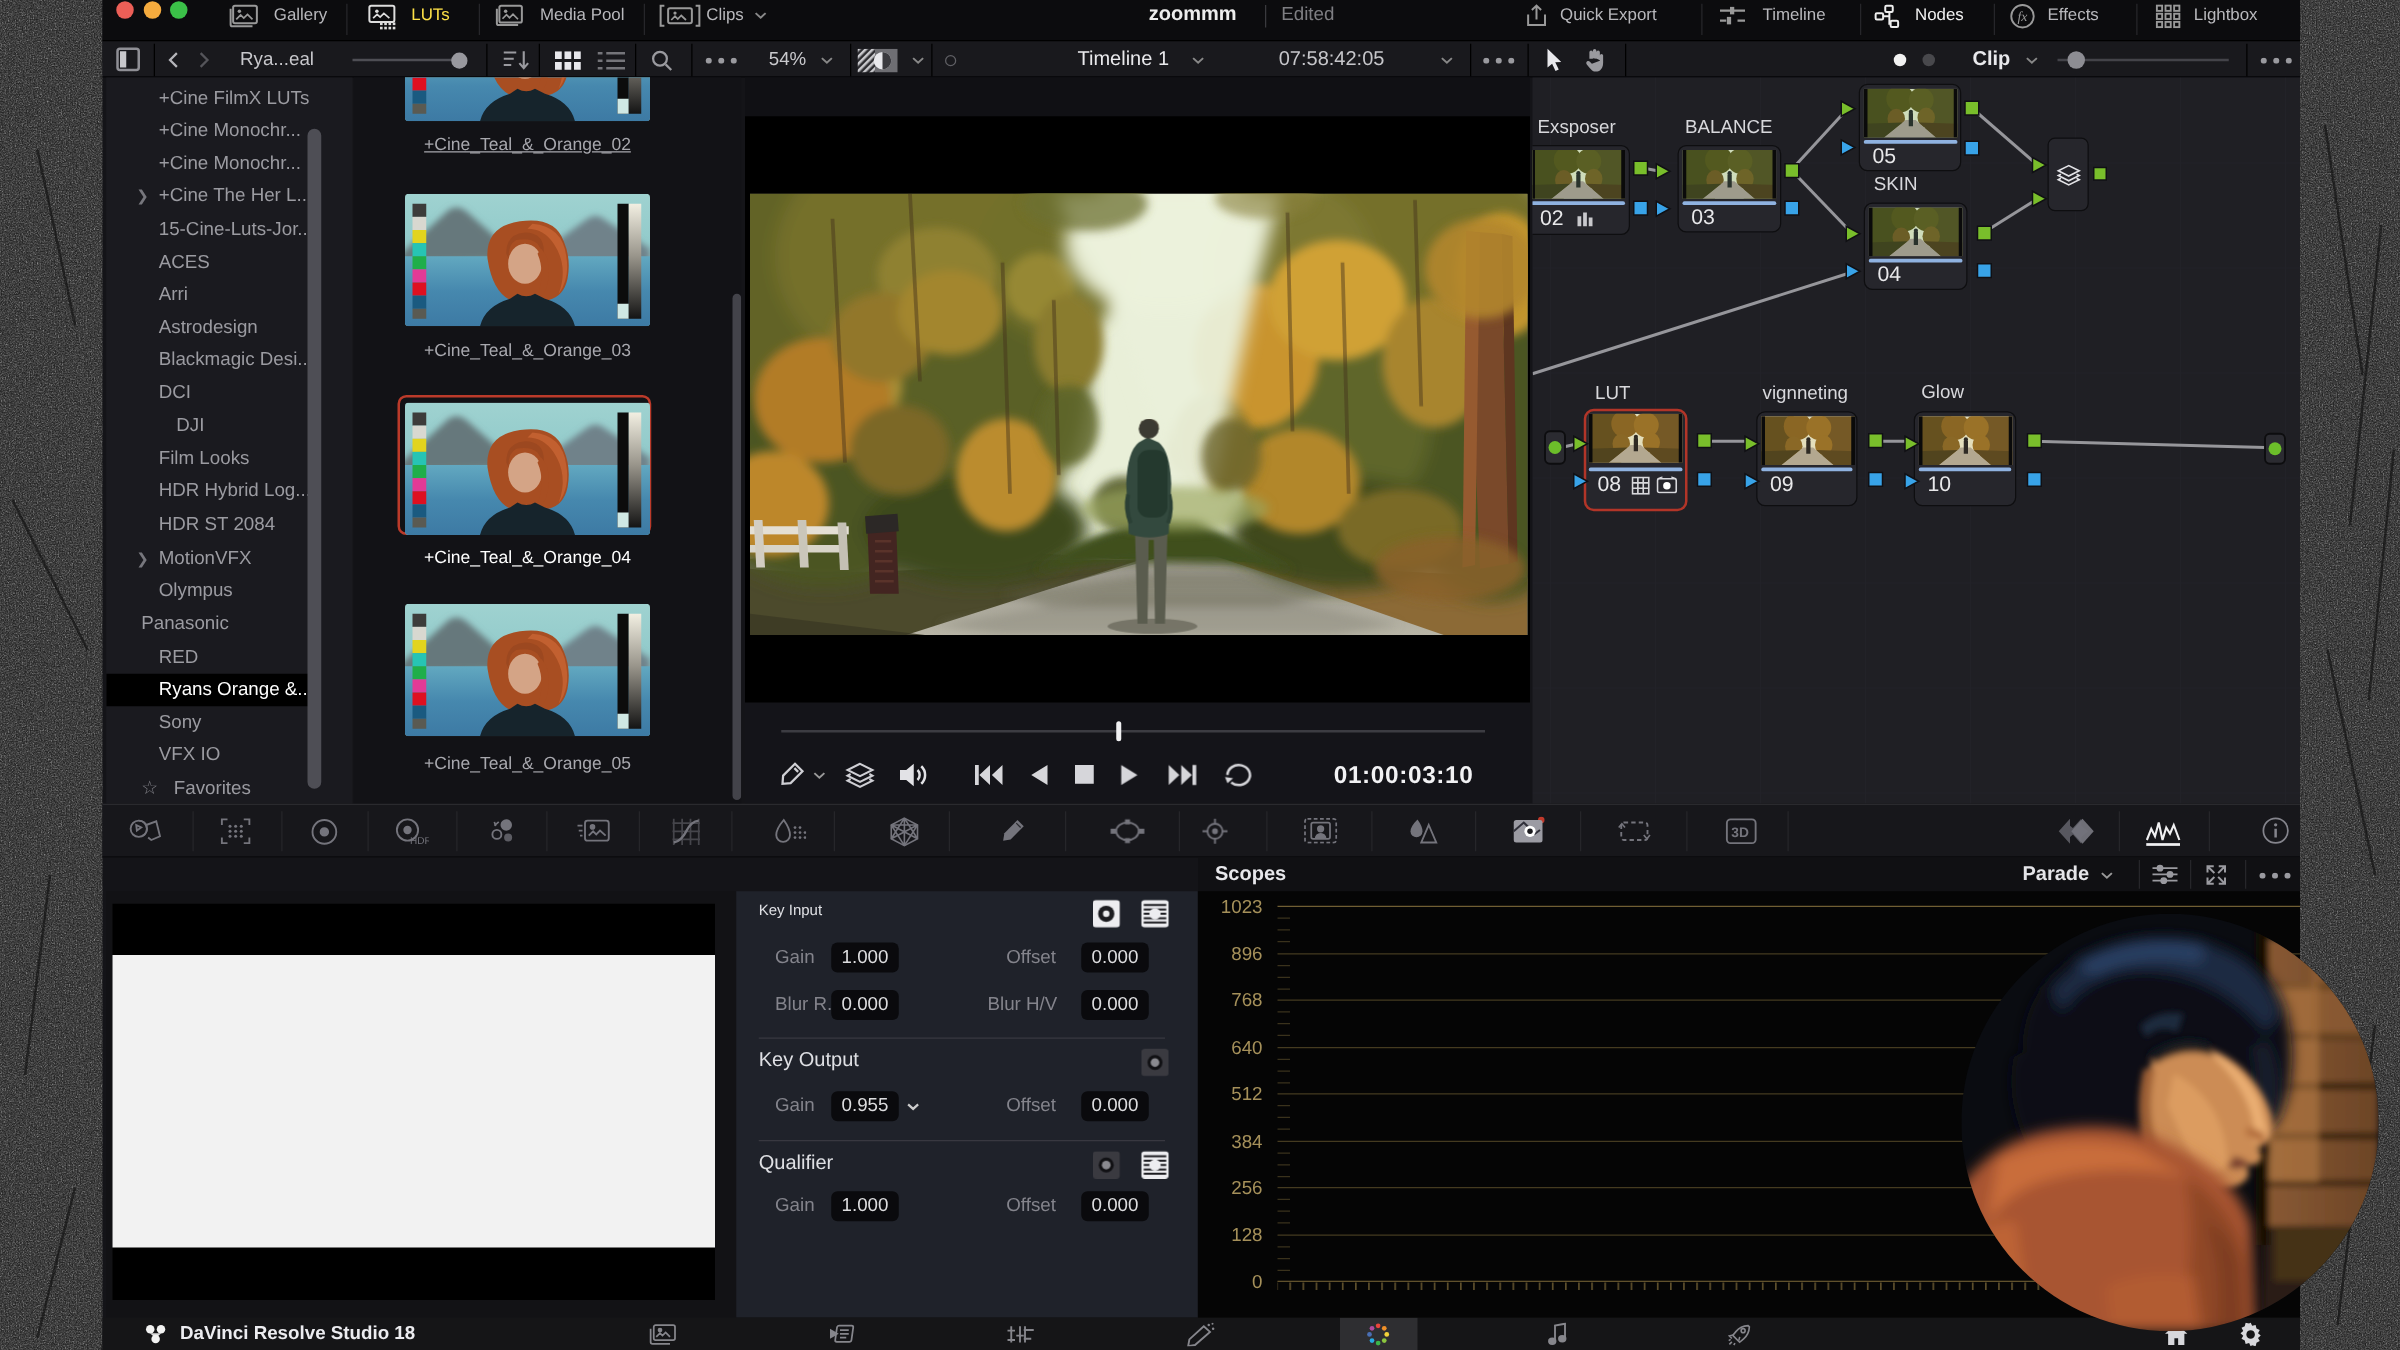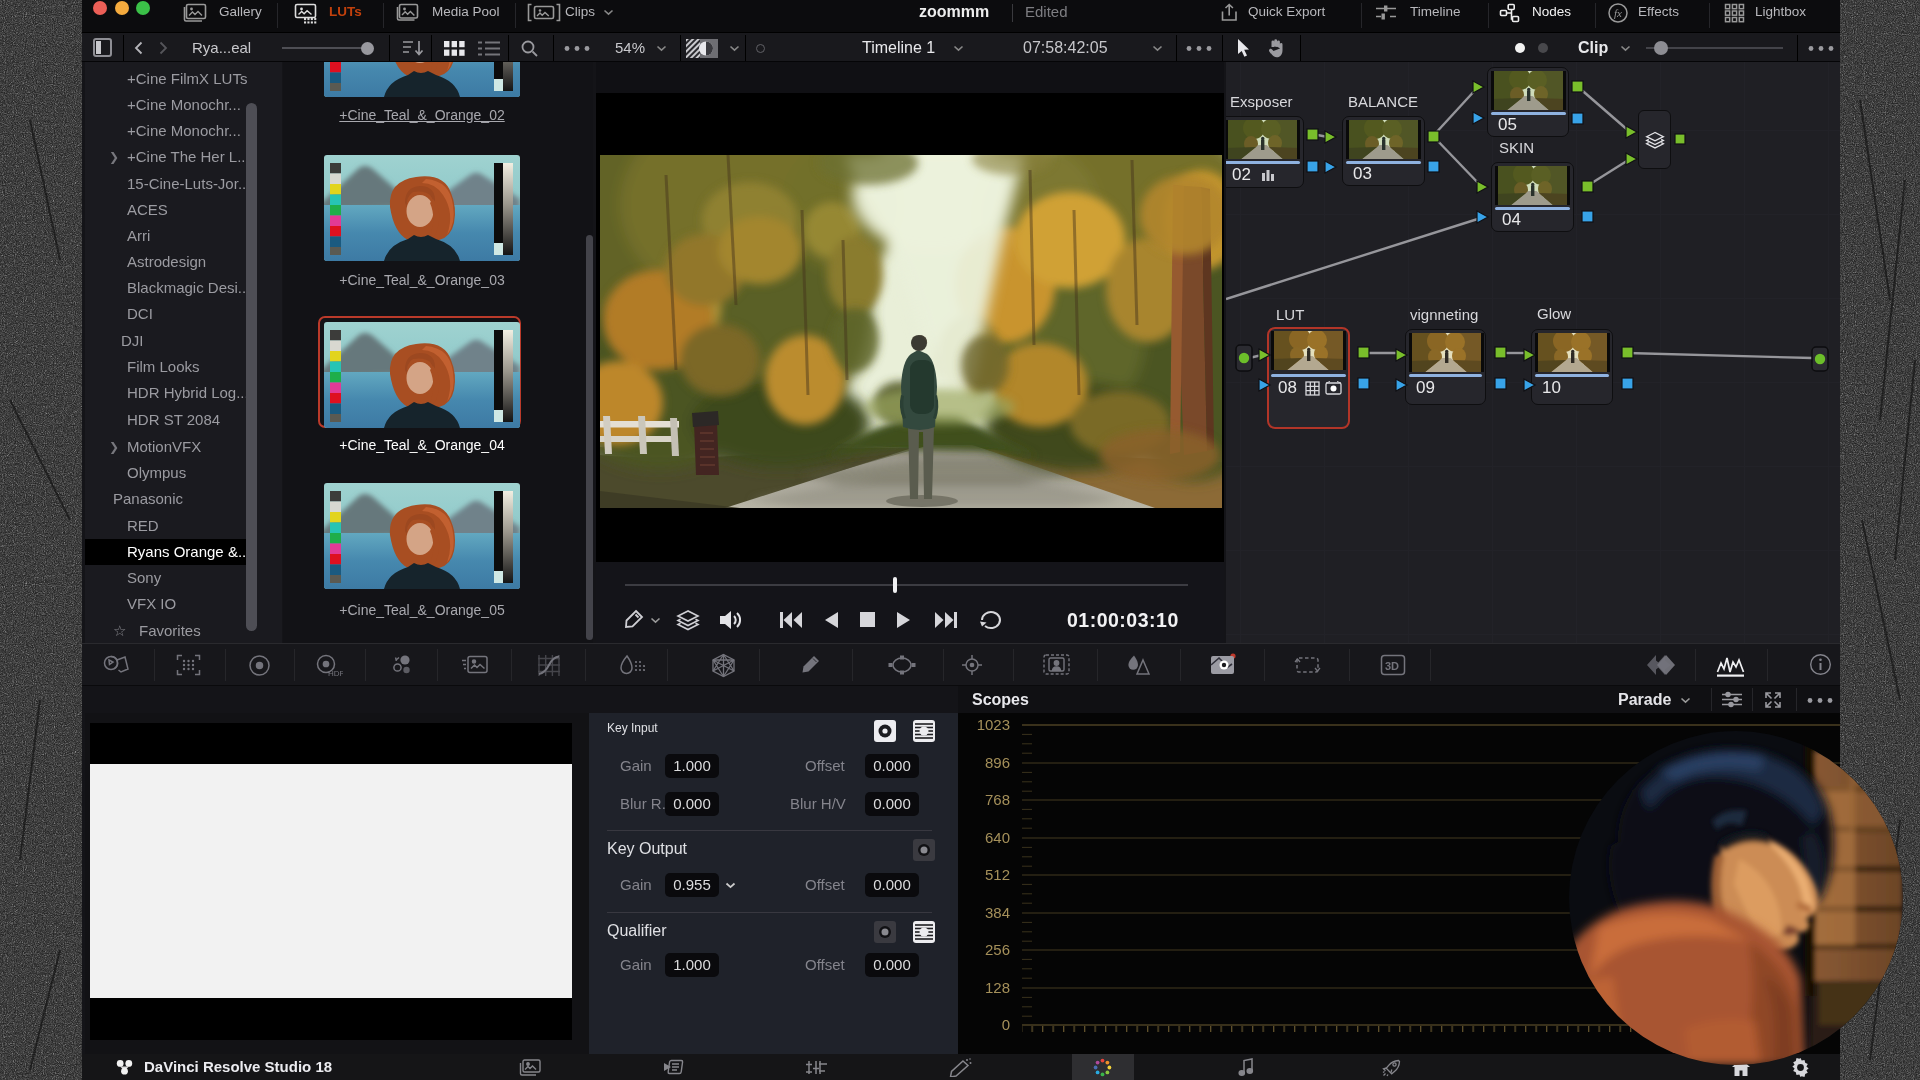--- a/index.html
+++ b/index.html
@@ -92,21 +92,21 @@
             <rect x="12" y="16" width="2.1" height="2.1"></rect>
             <rect x="15.4" y="16" width="2.1" height="2.1"></rect>
             <rect x="18.8" y="16" width="2.1" height="2.1"></rect>
             <rect x="22.2" y="16" width="2.1" height="2.1"></rect>
             <rect x="12" y="19.4" width="2.1" height="2.1"></rect>
             <rect x="15.4" y="19.4" width="2.1" height="2.1"></rect>
             <rect x="18.8" y="19.4" width="2.1" height="2.1"></rect>
             <rect x="22.2" y="19.4" width="2.1" height="2.1"></rect>
           </g>
       </svg>
-      <div class="tbtxt" style="left:247px;color:#c2410c;font-weight:bold;">LUTs</div>
+      <div class="tbtxt" style="left:247px;color:#fde047;font-weight:normal;">LUTs</div>
       <div class="tbdiv" style="left:301px;"></div>
 
       <svg class="abs" style="left:312px;top:2px" width="26" height="21" viewBox="0 0 26 21" fill="none" stroke="#999" stroke-width="1.6">
         <rect x="5.5" y="2.5" width="18" height="13.5" rx="1.5"></rect>
           <path d="M3.5 5 v11.5 a1.5 1.5 0 0 0 1.5 1.5 h15.5"></path>
         <circle cx="10.5" cy="7" r="1.4" fill="#999" stroke="none"></circle>
           <path d="M8 13l3.2-3.2 2.4 2.4 2.8-2.8 4 4" stroke-width="1.4"></path>
       </svg>
       <div class="tbtxt" style="left:350px;">Media Pool</div>
       <div class="tbdiv" style="left:433px;"></div>
@@ -278,21 +278,21 @@
       <div class="lrow" style="top:4px;"><span style="margin-left:42px">+Cine FilmX LUTs</span></div>
       <div class="lrow" style="top:30px;"><span style="margin-left:42px">+Cine Monochr...</span></div>
       <div class="lrow" style="top:56px;"><span style="margin-left:42px">+Cine Monochr...</span></div>
       <div class="lrow" style="top:82px;"><span style="position:absolute;left:24px;color:#77777d;font-size:12px;">❯</span><span style="margin-left:42px">+Cine The Her L...</span></div>
       <div class="lrow" style="top:109px;"><span style="margin-left:42px">15-Cine-Luts-Jor...</span></div>
       <div class="lrow" style="top:135px;"><span style="margin-left:42px">ACES</span></div>
       <div class="lrow" style="top:161px;"><span style="margin-left:42px">Arri</span></div>
       <div class="lrow" style="top:187px;"><span style="margin-left:42px">Astrodesign</span></div>
       <div class="lrow" style="top:213px;"><span style="margin-left:42px">Blackmagic Desi...</span></div>
       <div class="lrow" style="top:239px;"><span style="margin-left:42px">DCI</span></div>
-      <div class="lrow" style="top:266px;"><span style="margin-left:36px">DJI</span></div>
+      <div class="lrow" style="top:266px;"><span style="margin-left:56px">DJI</span></div>
       <div class="lrow" style="top:292px;"><span style="margin-left:42px">Film Looks</span></div>
       <div class="lrow" style="top:318px;"><span style="margin-left:42px">HDR Hybrid Log...</span></div>
       <div class="lrow" style="top:345px;"><span style="margin-left:42px">HDR ST 2084</span></div>
       <div class="lrow" style="top:372px;"><span style="position:absolute;left:24px;color:#77777d;font-size:12px;">❯</span><span style="margin-left:42px">MotionVFX</span></div>
       <div class="lrow" style="top:398px;"><span style="margin-left:42px">Olympus</span></div>
       <div class="lrow" style="top:424px;"><span style="margin-left:28px">Panasonic</span></div>
       <div class="lrow" style="top:451px;"><span style="margin-left:42px">RED</span></div>
       <div class="lrow" style="top:477px;width:163px;background:#000;color:#fff;"><span style="margin-left:42px">Ryans Orange &amp;...</span></div>
       <div class="lrow" style="top:503px;"><span style="margin-left:42px">Sony</span></div>
       <div class="lrow" style="top:529px;"><span style="margin-left:42px">VFX IO</span></div>
@@ -606,21 +606,21 @@
             <use href="#nt1"></use>
           </svg>
         <div style="position:absolute;left:3px;top:44px;width:75px;height:2.5px;background:#8fb2e0;border-radius:2px;"></div>
         <div class="nodenum" style="left:10px;top:47px;">04</div>
       </div>
       <div style="position:absolute;left:412px;top:48px;width:33px;height:59px;background:#26262c;border:1.5px solid #0e0e10;border-radius:6px;box-sizing:border-box;">
         <svg class="abs" style="left:6px;top:19px" width="20" height="20" viewBox="0 0 24 22" fill="none" stroke="#e2e2e6" stroke-width="1.6">
             <path d="M12 2L2 7l10 5 10-5zM4.5 10.2L2 11.5l10 5 10-5-2.5-1.3M4.5 14.2L2 15.5l10 5 10-5-2.5-1.3"></path>
           </svg>
       </div>
-      <div style="position:absolute;left:41px;top:265px;width:83px;height:102px;background:#26262c;border:2px solid #b23528;border-radius:8px;box-sizing:border-box;">
+      <div style="position:absolute;left:41px;top:265px;width:83px;height:82px;background:#26262c;border:2px solid #b23528;border-radius:8px;box-sizing:border-box;">
         <svg class="abs" style="left:2px;top:2px" width="75" height="40">
             <use href="#nt2"></use>
           </svg>
         <div style="position:absolute;left:2px;top:45px;width:75px;height:2.5px;background:#8fb2e0;border-radius:2px;"></div>
         <div class="nodenum" style="left:9px;top:49px;">08</div>
         <svg class="abs" style="left:36px;top:52px" width="15" height="15" viewBox="0 0 15 15" fill="none" stroke="#d8d8dc" stroke-width="1.3">
             <rect x="1" y="1" width="13" height="13"></rect>
             <path d="M1 5.3h13M1 9.6h13M5.3 1v13M9.6 1v13"></path>
           </svg>
         <svg class="abs" style="left:56px;top:52px" width="17" height="14" viewBox="0 0 17 14">

